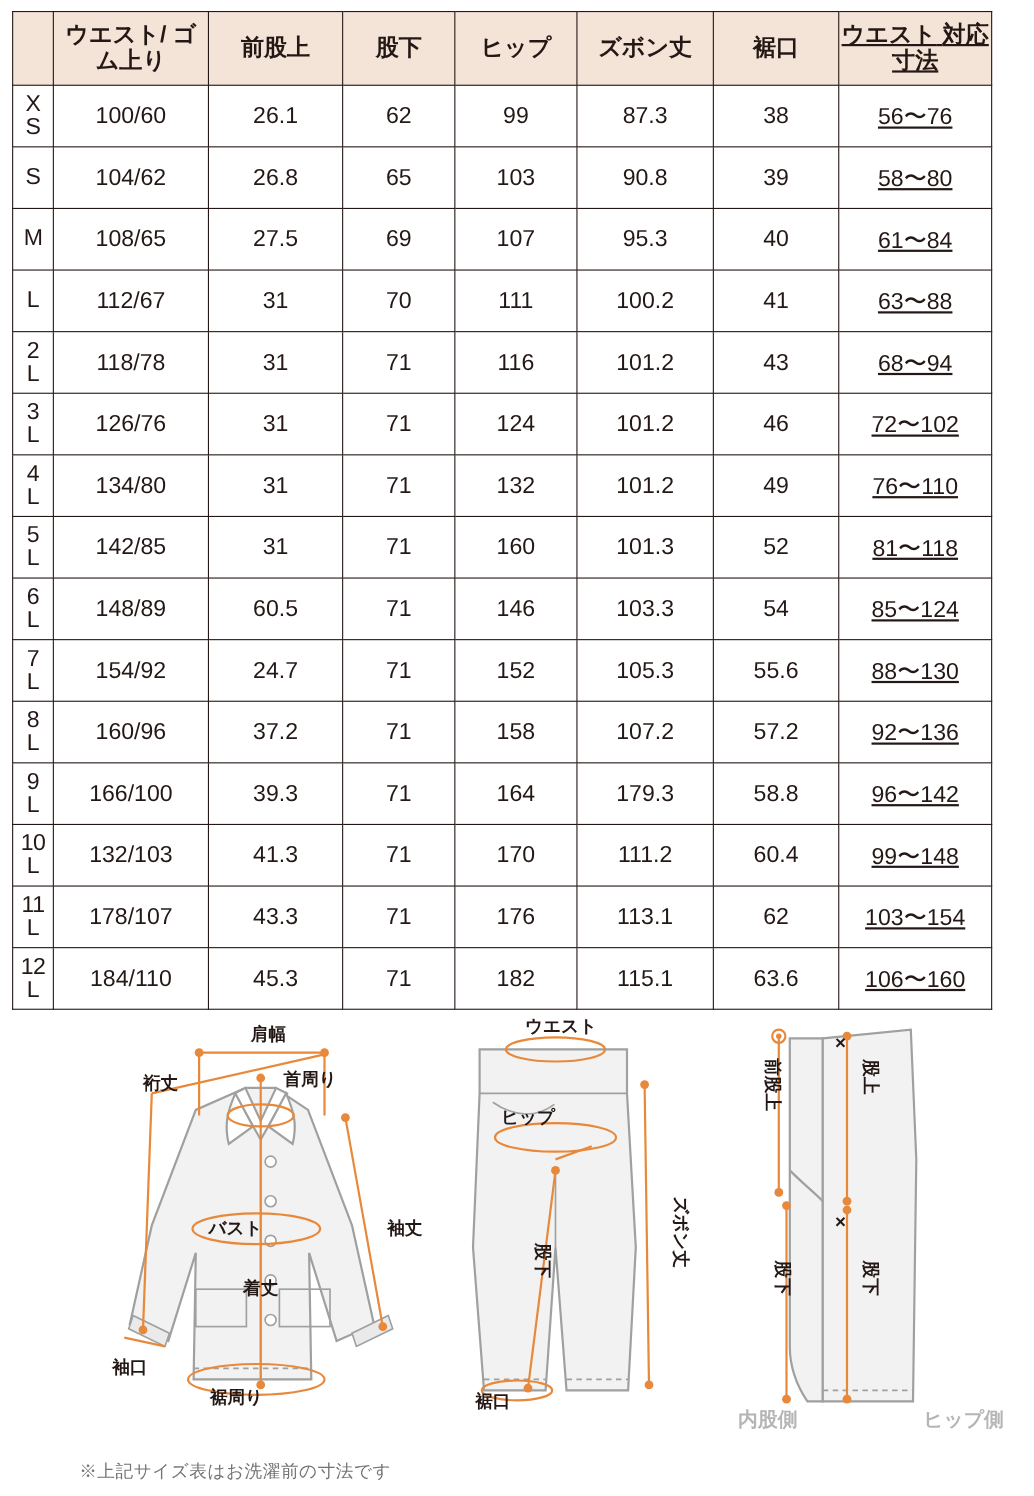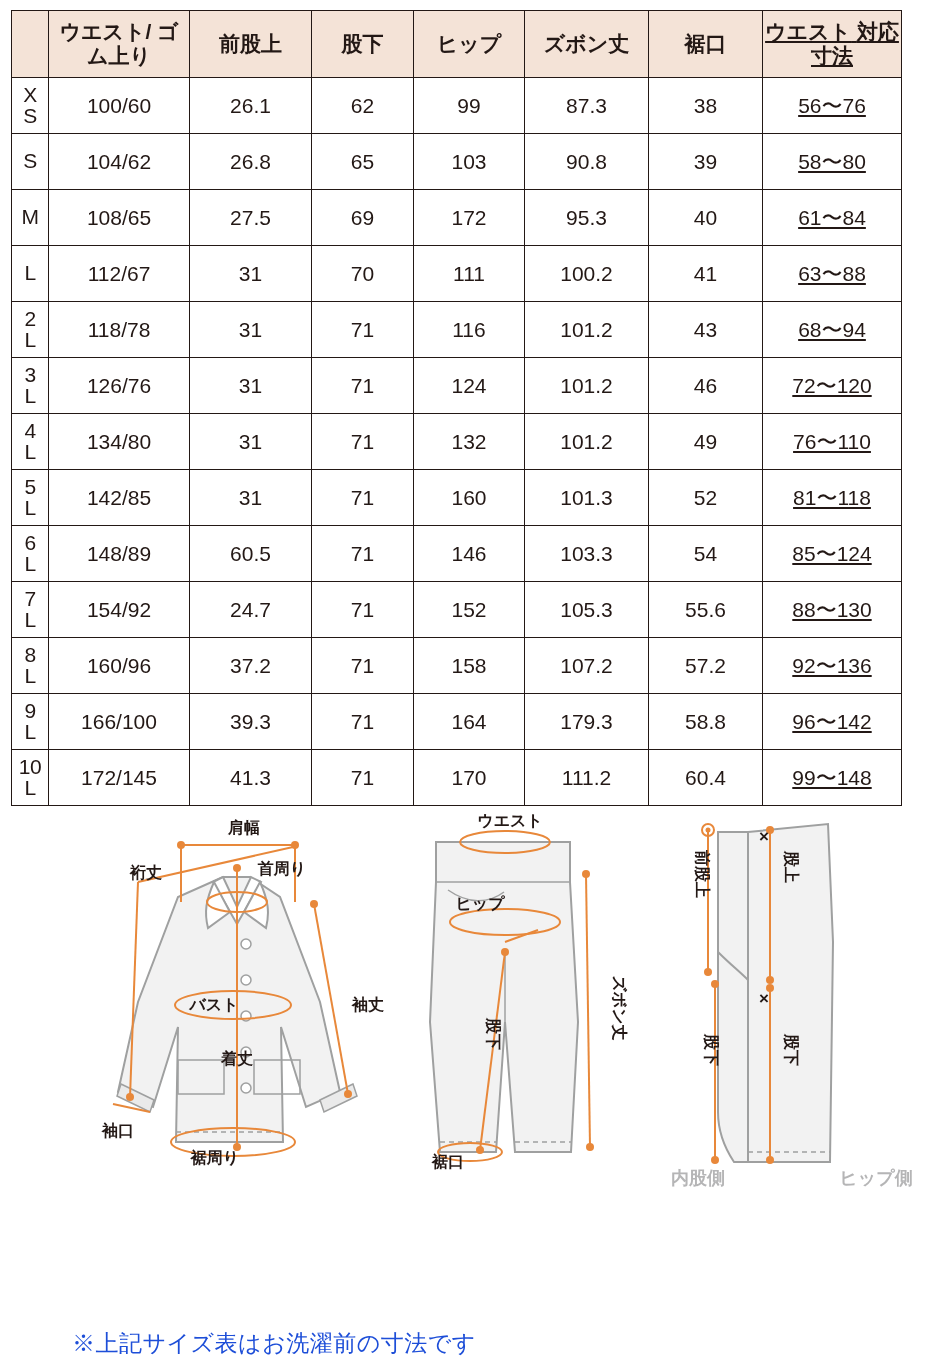--- a/index.html
+++ b/index.html
@@ -79,22 +79,22 @@
     margin-top: 6px;
     margin-left: 18px;
   }
   .illus svg {
     display: block;
   }
   .note {
     position: absolute;
     left: 72px;
     top: 1318px;
-    font-size: 23px;
-    color: #1d4ed8;
+    font-size: 16px;
+    color: #737373;
     letter-spacing: 0.5px;
   }
 </style>
 </head>
 <body>
 
 <div class="page">
 
   <table class="size-table">
     <thead>
@@ -141,21 +141,21 @@
           <td class="col-susoguchi">39</td>
           <td class="col-taioh">58〜80</td>
         </tr>
         <tr>
           <th class="sizecell">
             <span>M</span>
           </th>
           <td class="col-waist">108/65</td>
           <td class="col-maemata">27.5</td>
           <td class="col-matashita">69</td>
-          <td class="col-hip">172</td>
+          <td class="col-hip">107</td>
           <td class="col-zubon">95.3</td>
           <td class="col-susoguchi">40</td>
           <td class="col-taioh">61〜84</td>
         </tr>
         <tr>
           <th class="sizecell">
             <span>L</span>
           </th>
           <td class="col-waist">112/67</td>
           <td class="col-maemata">31</td>
@@ -182,21 +182,21 @@
           <th class="sizecell">
             <span>3</span>
             <span>L</span>
           </th>
           <td class="col-waist">126/76</td>
           <td class="col-maemata">31</td>
           <td class="col-matashita">71</td>
           <td class="col-hip">124</td>
           <td class="col-zubon">101.2</td>
           <td class="col-susoguchi">46</td>
-          <td class="col-taioh">72〜120</td>
+          <td class="col-taioh">72〜102</td>
         </tr>
         <tr>
           <th class="sizecell">
             <span>4</span>
             <span>L</span>
           </th>
           <td class="col-waist">134/80</td>
           <td class="col-maemata">31</td>
           <td class="col-matashita">71</td>
           <td class="col-hip">132</td>
@@ -267,27 +267,53 @@
           <td class="col-hip">164</td>
           <td class="col-zubon">179.3</td>
           <td class="col-susoguchi">58.8</td>
           <td class="col-taioh">96〜142</td>
         </tr>
         <tr>
           <th class="sizecell">
             <span>10</span>
             <span>L</span>
           </th>
-          <td class="col-waist">172/145</td>
+          <td class="col-waist">132/103</td>
           <td class="col-maemata">41.3</td>
           <td class="col-matashita">71</td>
           <td class="col-hip">170</td>
           <td class="col-zubon">111.2</td>
           <td class="col-susoguchi">60.4</td>
           <td class="col-taioh">99〜148</td>
+        </tr>
+        <tr>
+          <th class="sizecell">
+            <span>11</span>
+            <span>L</span>
+          </th>
+          <td class="col-waist">178/107</td>
+          <td class="col-maemata">43.3</td>
+          <td class="col-matashita">71</td>
+          <td class="col-hip">176</td>
+          <td class="col-zubon">113.1</td>
+          <td class="col-susoguchi">62</td>
+          <td class="col-taioh">103〜154</td>
+        </tr>
+        <tr>
+          <th class="sizecell">
+            <span>12</span>
+            <span>L</span>
+          </th>
+          <td class="col-waist">184/110</td>
+          <td class="col-maemata">45.3</td>
+          <td class="col-matashita">71</td>
+          <td class="col-hip">182</td>
+          <td class="col-zubon">115.1</td>
+          <td class="col-susoguchi">63.6</td>
+          <td class="col-taioh">106〜160</td>
         </tr>
       </tbody>
   </table>
 
   <div class="illus">
     <svg width="940" height="400" viewBox="0 0 940 400" xmlns="http://www.w3.org/2000/svg">
       <g>
 
         <path d="M205,65 L160,85 L120,190 L100,280 L135,295 L160,215 L158,330 L265,330 L263,215 L288,295 L322,280 L302,190 L262,85 L232,65 Z" fill="#f2f2f2" stroke="#9fa0a0" stroke-width="2"></path>
 

